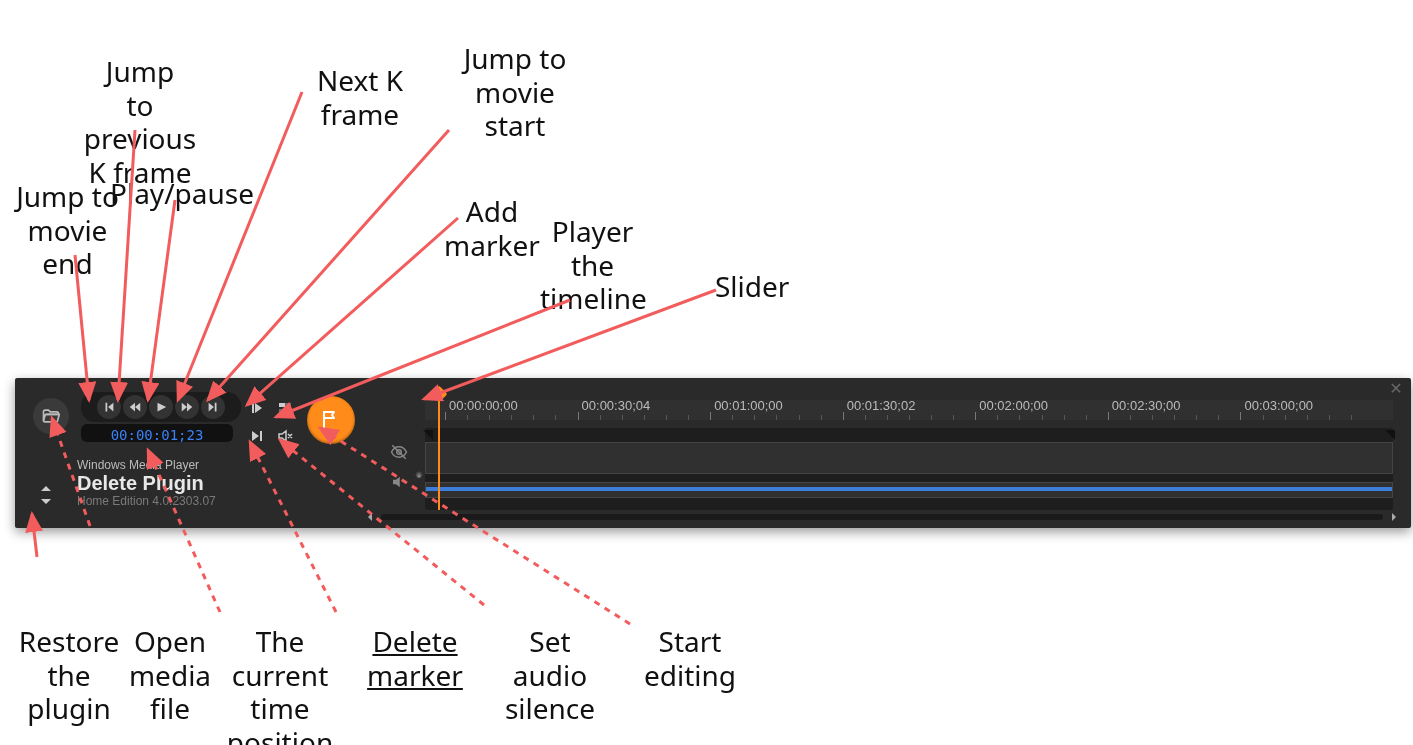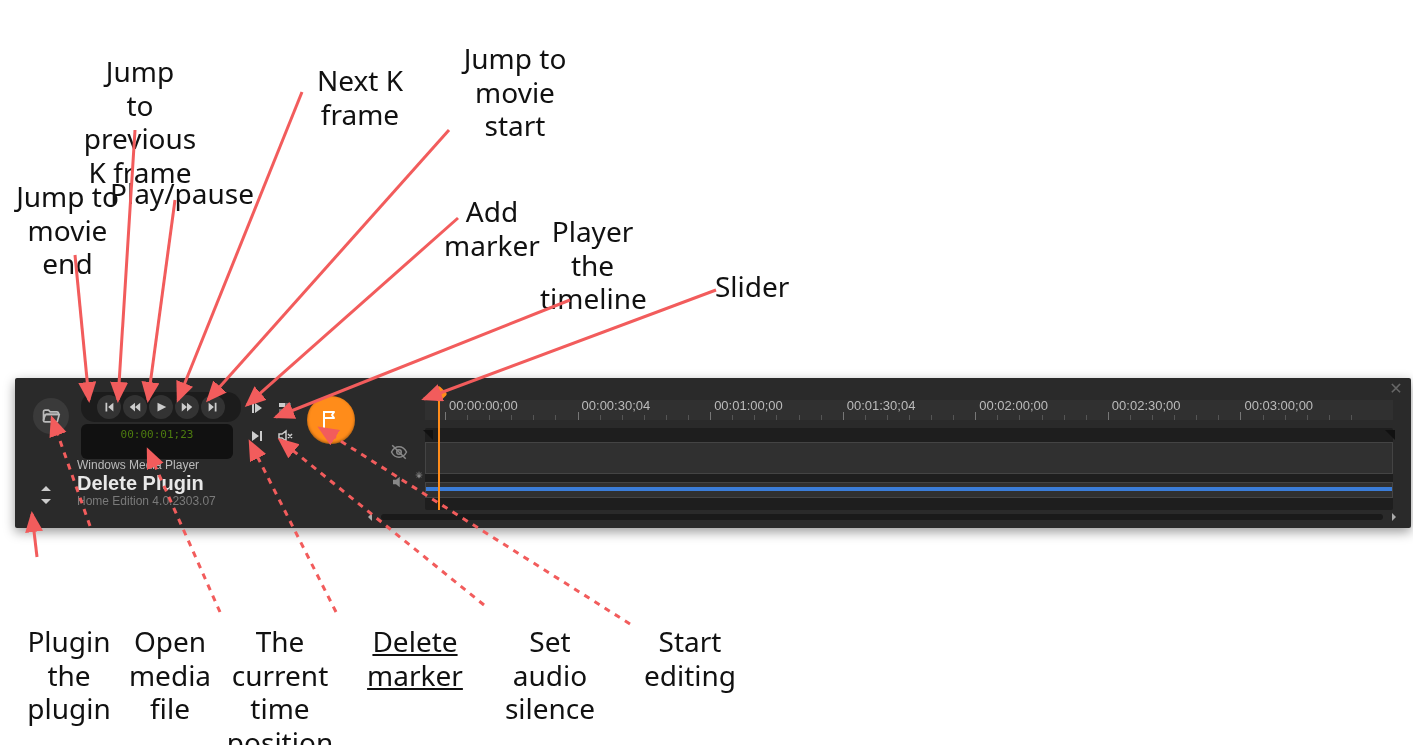--- a/index.html
+++ b/index.html
@@ -88,27 +88,27 @@
     align-items: center;
     justify-content: center;
     cursor: pointer;
   }
 
   .timecode {
     position: absolute;
     left: 66px;
     top: 46px;
     width: 152px;
-    height: 35px;
+    height: 18px;
     background: #111;
-    color: #4d7c0f;
+    color: #3b82f6;
     border-radius: 6px;
     text-align: center;
     font-family: "Consolas", monospace;
-    font-size: 11px;
+    font-size: 14px;
     line-height: 22px;
   }
 
   .marker-group {
     position: absolute;
     left: 228px;
     top: 18px;
     width: 56px;
     height: 52px;
     display: grid;
@@ -351,21 +351,21 @@
 <div class="callout" style="left:460px; top:42px; width:110px;">Jump to
 movie
 start</div>
 <div class="callout" style="left:442px; top:175px; width:100px;margin-top:20px;">Add
 marker</div>
 <div class="callout" style="left:540px; top:215px; width:105px;">Player
 the
 timeline</div>
 <div class="callout" style="left:715px; top:270px; width:90px; text-align:left;">Slider</div>
 
-<div class="callout" style="left:14px; top:625px; width:110px;">Plugin
+<div class="callout" style="left:14px; top:625px; width:110px;">Restore
 the
 plugin</div>
 <div class="callout" style="left:125px; top:625px; width:90px;">Open
 media
 file</div>
 <div class="callout" style="left:210px; top:625px; width:140px;">The current
 time
 position of
 slider</div>
 <div class="callout" style="left:365px; top:625px; width:100px;text-decoration:underline;">Delete
@@ -523,21 +523,21 @@
         <div class="tick minor" style="left: 263.048px;"></div>
         <div class="tick major" style="left: 285.143px;">
           <div class="ticklabel">00:01:00;00</div>
         </div>
         <div class="tick minor" style="left: 307.238px;"></div>
         <div class="tick minor" style="left: 329.333px;"></div>
         <div class="tick minor" style="left: 351.429px;"></div>
         <div class="tick minor" style="left: 373.524px;"></div>
         <div class="tick minor" style="left: 395.619px;"></div>
         <div class="tick major" style="left: 417.714px;">
-          <div class="ticklabel">00:01:30;04</div>
+          <div class="ticklabel">00:01:30;02</div>
         </div>
         <div class="tick minor" style="left: 439.81px;"></div>
         <div class="tick minor" style="left: 461.905px;"></div>
         <div class="tick minor" style="left: 484px;"></div>
         <div class="tick minor" style="left: 506.095px;"></div>
         <div class="tick minor" style="left: 528.19px;"></div>
         <div class="tick major" style="left: 550.286px;">
           <div class="ticklabel">00:02:00;00</div>
         </div>
         <div class="tick minor" style="left: 572.381px;"></div>

